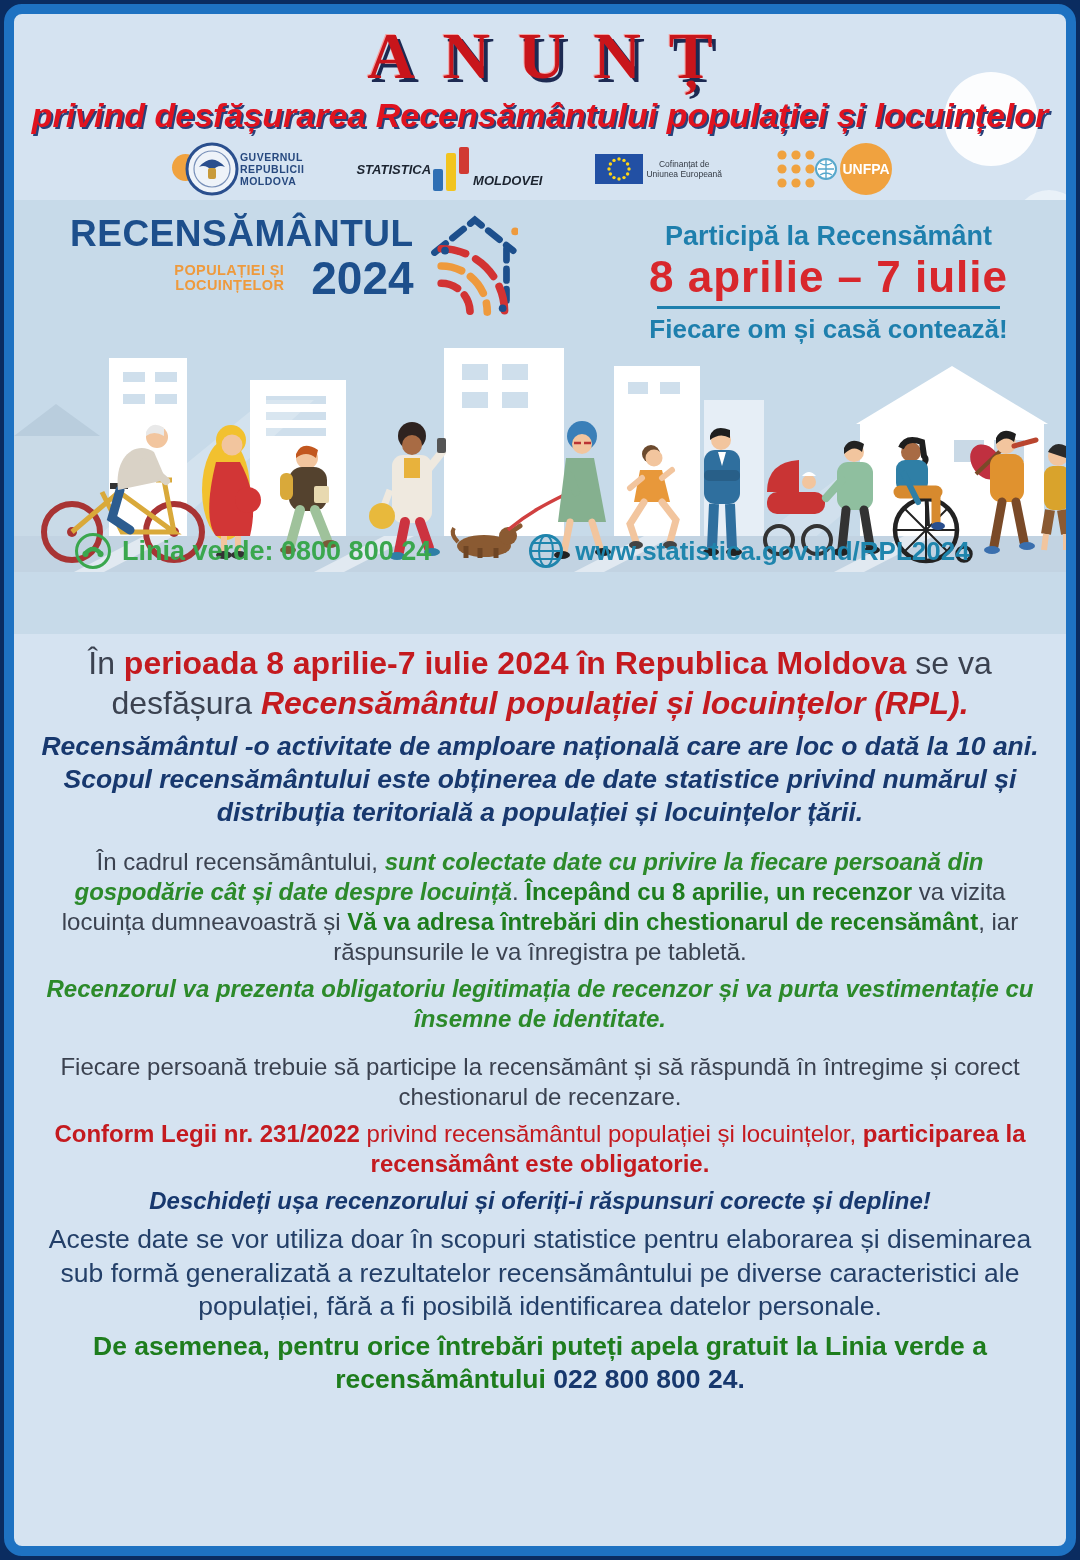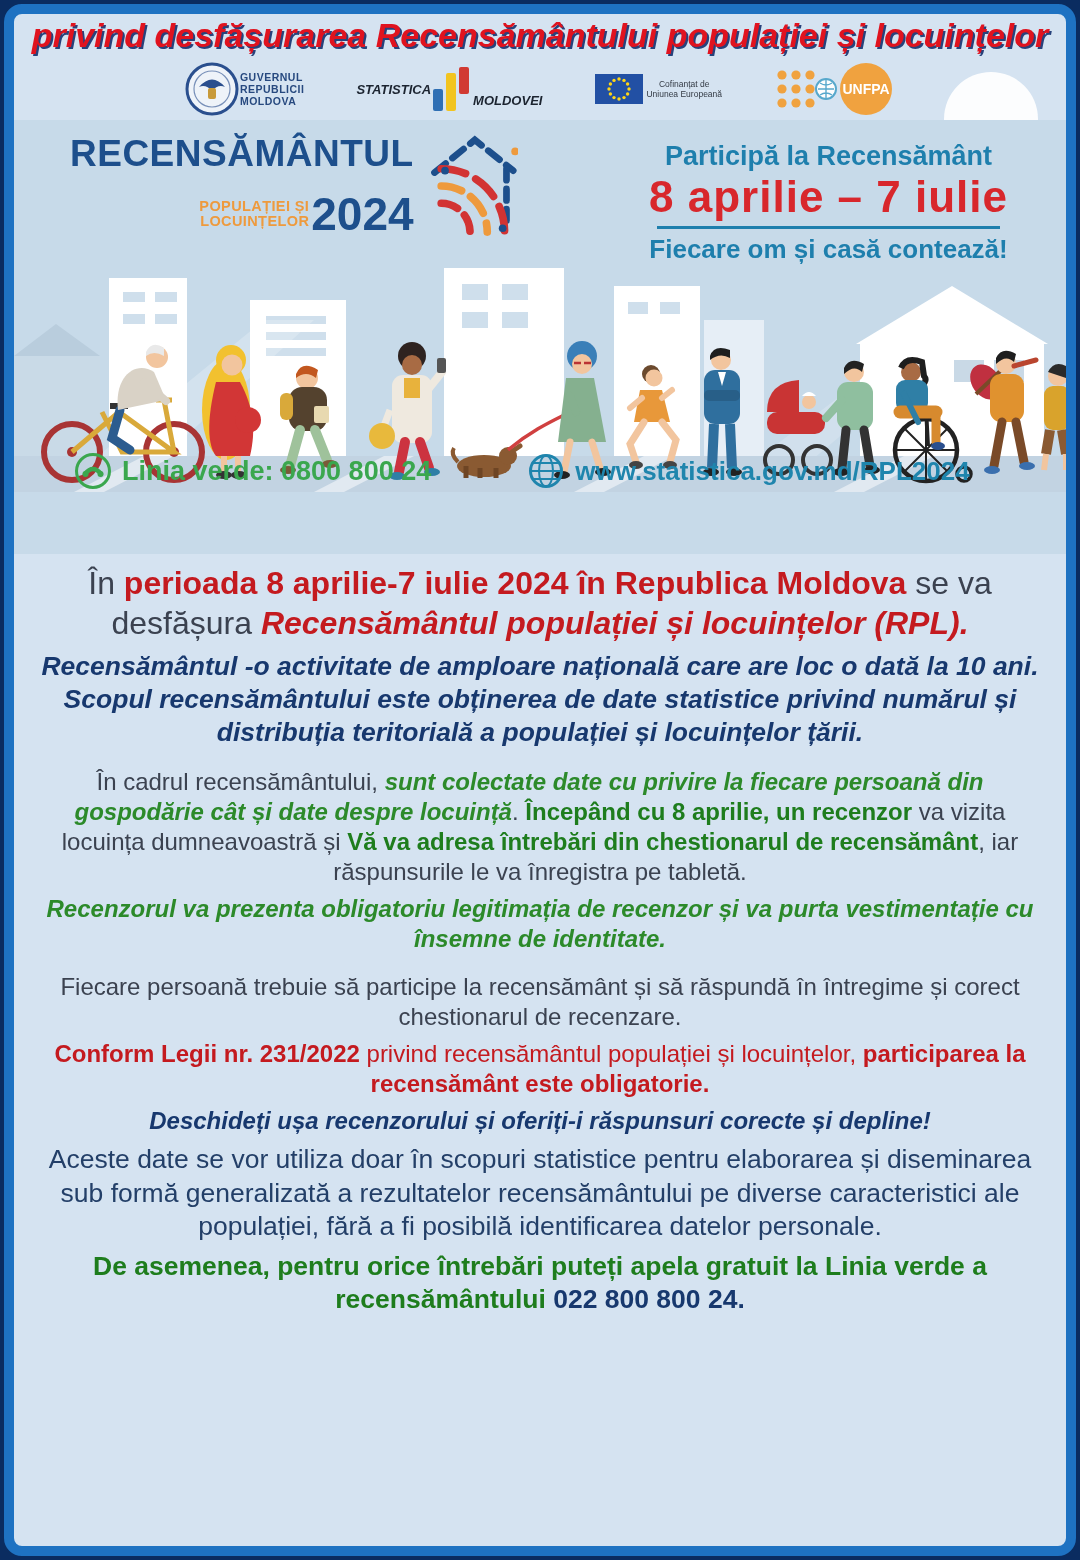--- a/index.html
+++ b/index.html
@@ -44,21 +44,21 @@
   .stat-word{font-size:13px;font-weight:700;font-style:italic;color:#1c2430;}
   .stat-word.w2{margin-top:22px;}
   .eu-text{font-size:8.5px;color:#333a44;line-height:10px;text-align:center;}
 
   
   .banner{height:434px;background:#c7dae9;position:relative;z-index:1;overflow:hidden;}
   .banner-head{display:flex;justify-content:space-between;align-items:flex-start;padding:14px 30px 0 56px;}
   .census-logo{display:flex;align-items:flex-start;}
   .cl-text{text-align:right;}
   .cl-title{font-size:37px;font-weight:800;letter-spacing:.5px;color:#1d4f8c;line-height:40px;}
-  .cl-row{display:flex;justify-content:flex-end;align-items:center;gap:2px;margin-top:18px;}
+  .cl-row{display:flex;justify-content:flex-end;align-items:center;gap:27px;margin-top:2px;}
   .cl-sub{font-size:14.5px;font-weight:800;color:#ee9a3d;line-height:15px;text-align:right;letter-spacing:.4px;}
   .cl-year{font-size:46px;font-weight:800;color:#1d4f8c;line-height:44px;}
   .cl-house{margin-left:8px;margin-top:-6px;}
   .cta{text-align:center;padding-right:28px;margin-top:6px;}
   .cta-heading{font-size:27px;font-weight:700;color:#1e7fad;line-height:32px;}
   .cta-dates{font-size:44px;font-weight:800;color:#d8272c;line-height:50px;letter-spacing:1px;}
   .cta-divider{border-top:3px solid #1e7fad;margin:4px 8px 5px;}
   .cta-slogan{font-size:26px;font-weight:700;color:#1e7fad;line-height:30px;}
   .scene{display:block;margin-top:-4px;}
   .contact-row{display:flex;align-items:center;padding:0 0 0 60px;margin-top:-40px;position:relative;z-index:2;}
@@ -90,20 +90,21 @@
 <body>
 
 <div class="frame">
   <div class="poster">
 
     <div class="deco deco-orange"></div>
     <div class="deco deco-cloud"></div>
     <div class="deco deco-teal"></div>
     <div class="deco deco-cloud2"></div>
 
+    <h1 class="title z1">ANUNȚ</h1>
     <div class="subtitle z1">privind desfășurarea Recensământului populației și locuințelor</div>
 
     <div class="logos z1">
       <div class="logo">
         <svg width="56" height="56" viewBox="0 0 56 56">
           <circle cx="28" cy="28" r="25" fill="#eef3f9" stroke="#2a4f8e" stroke-width="3"></circle>
           <circle cx="28" cy="28" r="18" fill="none" stroke="#2a4f8e" stroke-width="1.2" opacity=".6"></circle>
           <path d="M15,26 Q28,11 41,26 Q34,23 28,30 Q22,23 15,26 Z" fill="#2a4f8e"></path>
           <rect x="24" y="27" width="8" height="11" rx="2" fill="#c89a3a"></rect>
         </svg>

